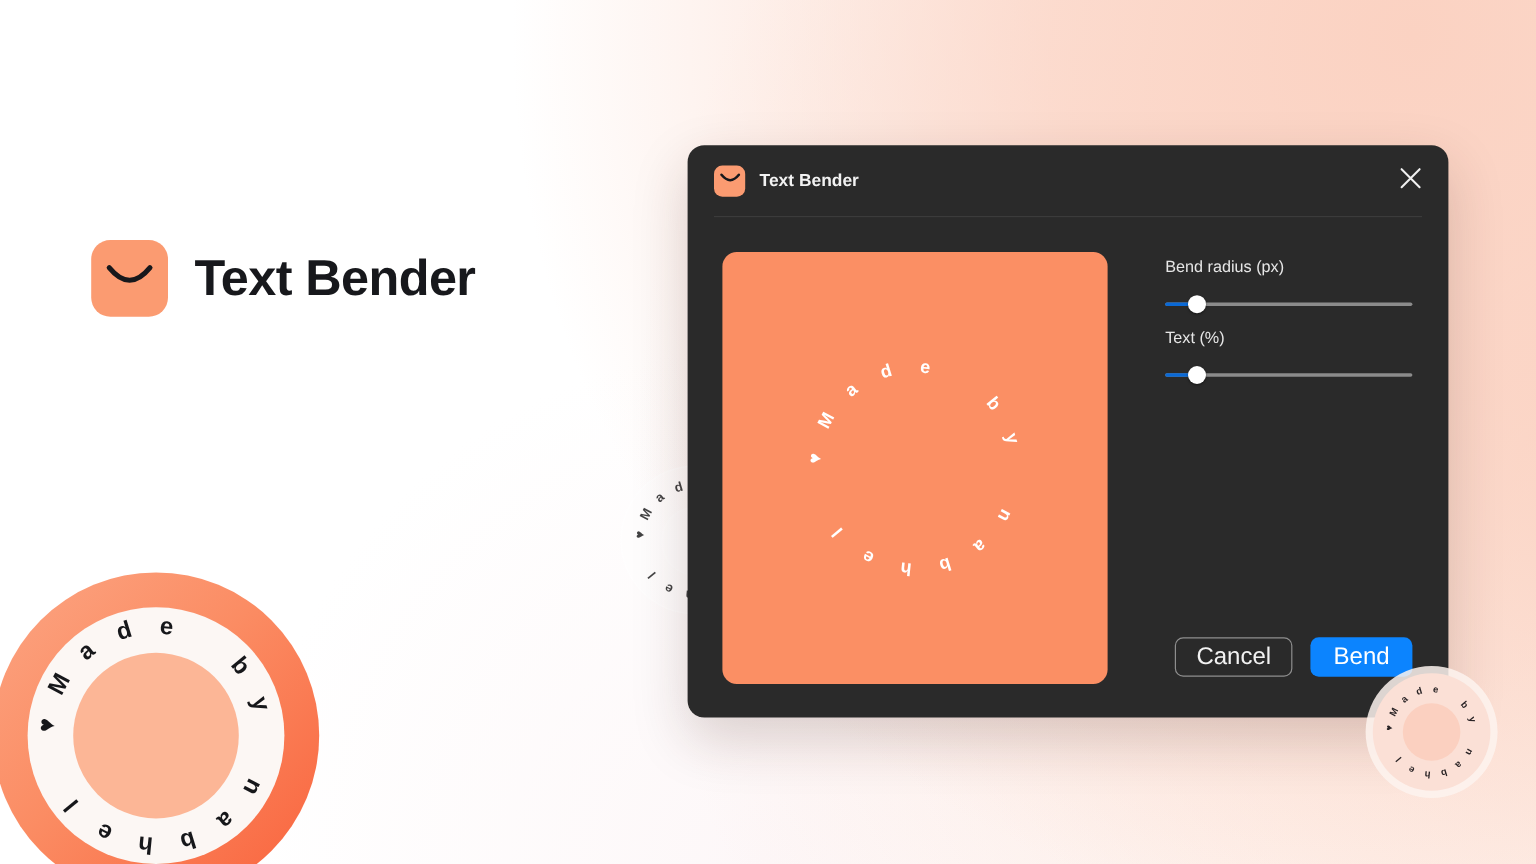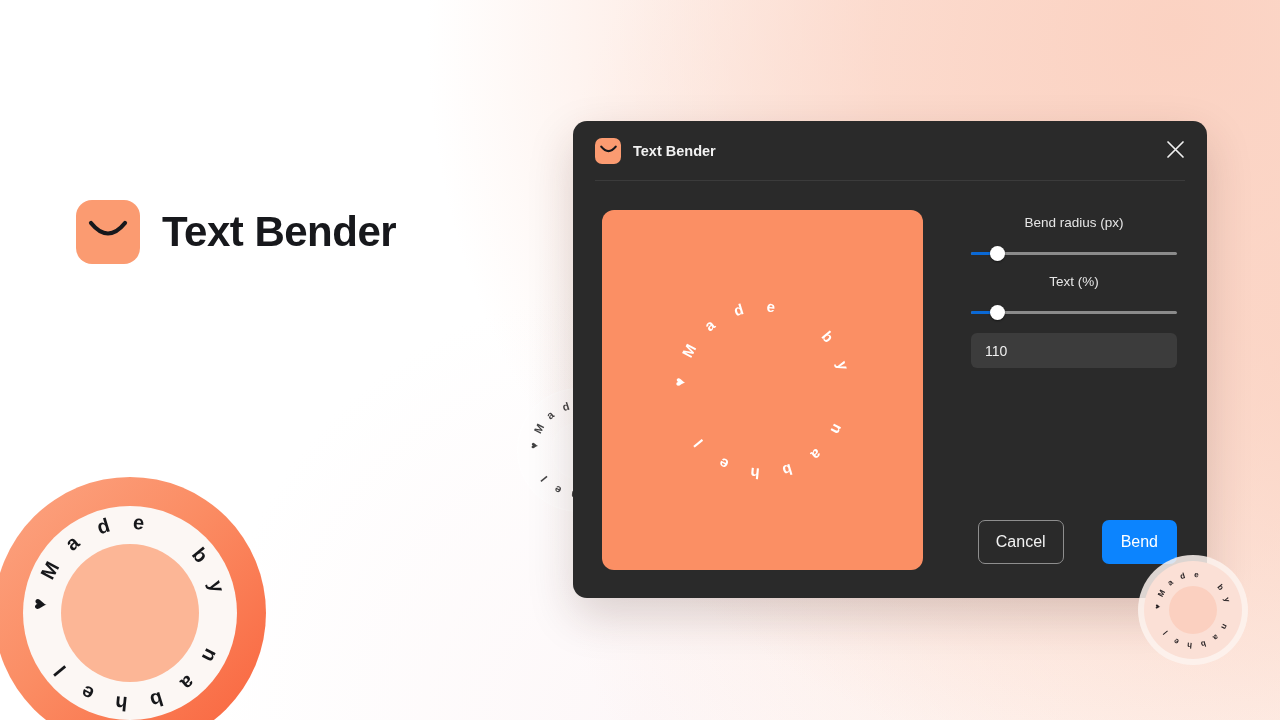--- a/index.html
+++ b/index.html
@@ -208,21 +208,20 @@
     font-size: 15px;
     color: #ffffff;
     font-weight: bold;
   }
 
   .controls { flex: 1; padding-top: 5px; }
   .ctl-label {
     font-size: 13.5px;
     color: #e6e6e6;
     margin-bottom: 15px;
-    text-align: center;
   }
   .slider {
     position: relative;
     height: 16px;
     margin-bottom: 13px;
     cursor: pointer;
   }
   .slider .track {
     position: absolute;
     left: 0; right: 0; top: 7px;
@@ -260,30 +259,29 @@
   .num-input.last { margin-bottom: 0; }
 
   .dlg-footer {
     position: absolute;
     right: 30px;
     bottom: 34px;
     display: flex;
     gap: 15px;
   }
   .btn {
-    height: 44px;
+    height: 33px;
     padding: 0 17px;
     border-radius: 7px;
-    font-size: 16px;
+    font-size: 20px;
     display: flex;
     align-items: center;
     justify-content: center;
     cursor: pointer;
     white-space: nowrap;
-    margin-left: 23px;
   }
   .btn-secondary {
     background: transparent;
     border: 1px solid #8e8e8e;
     color: #f2f2f2;
   }
   .btn-primary {
     background: #0c84fe;
     color: #ffffff;
     padding: 0 19px;
@@ -392,21 +390,20 @@
           <div class="fill" style="width: 13%; background: rgb(10, 105, 214);"></div>
           <div class="thumb" style="left: calc(13% - 7.5px);"></div>
         </div>
 
         <div class="ctl-label">Text (%)</div>
         <div class="slider" id="slider-1">
           <div class="track"></div>
           <div class="fill" style="width: 13%; background: rgb(10, 105, 214);"></div>
           <div class="thumb" style="left: calc(13% - 7.5px);"></div>
         </div>
-        <div class="num-input last">110</div>
 
       </div>
     </div>
 
     <div class="dlg-footer">
       <div class="btn btn-secondary">Cancel</div>
       <div class="btn btn-primary">Bend</div>
     </div>
   </div>
 

